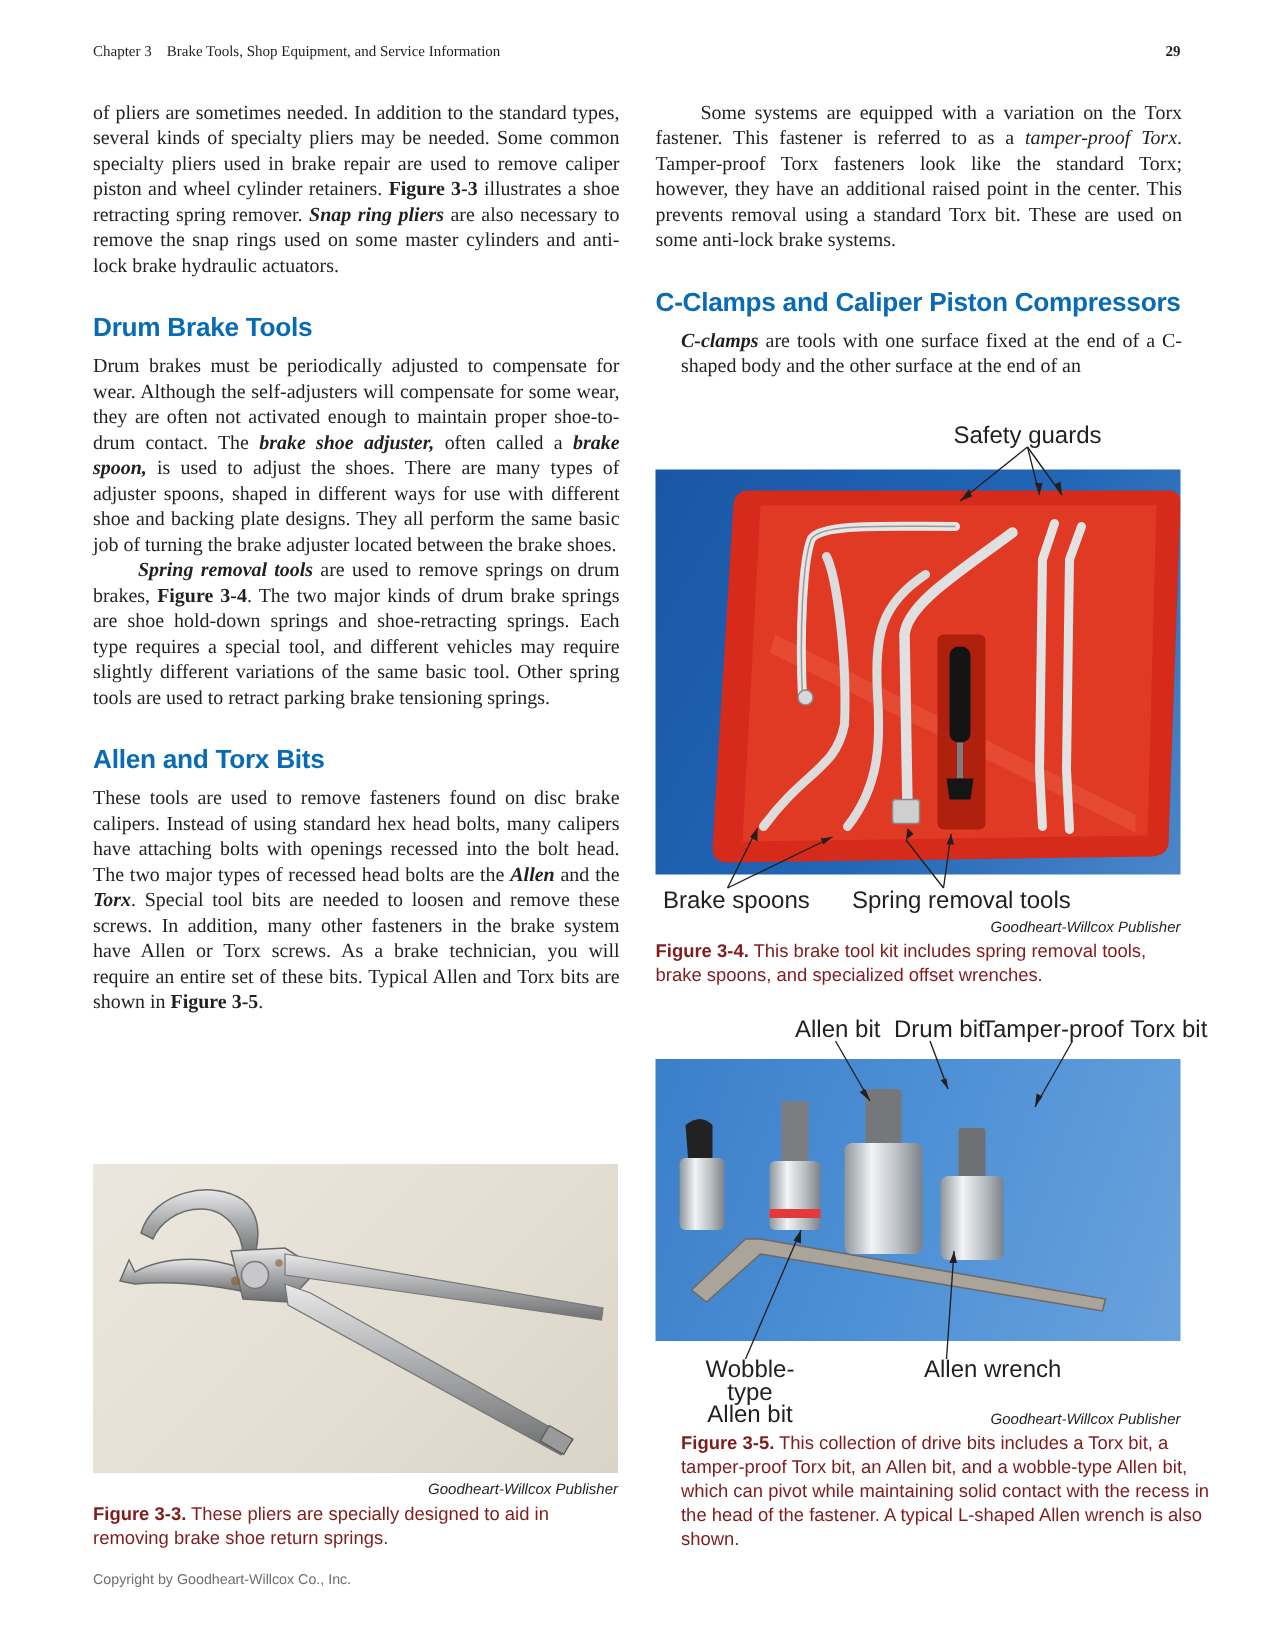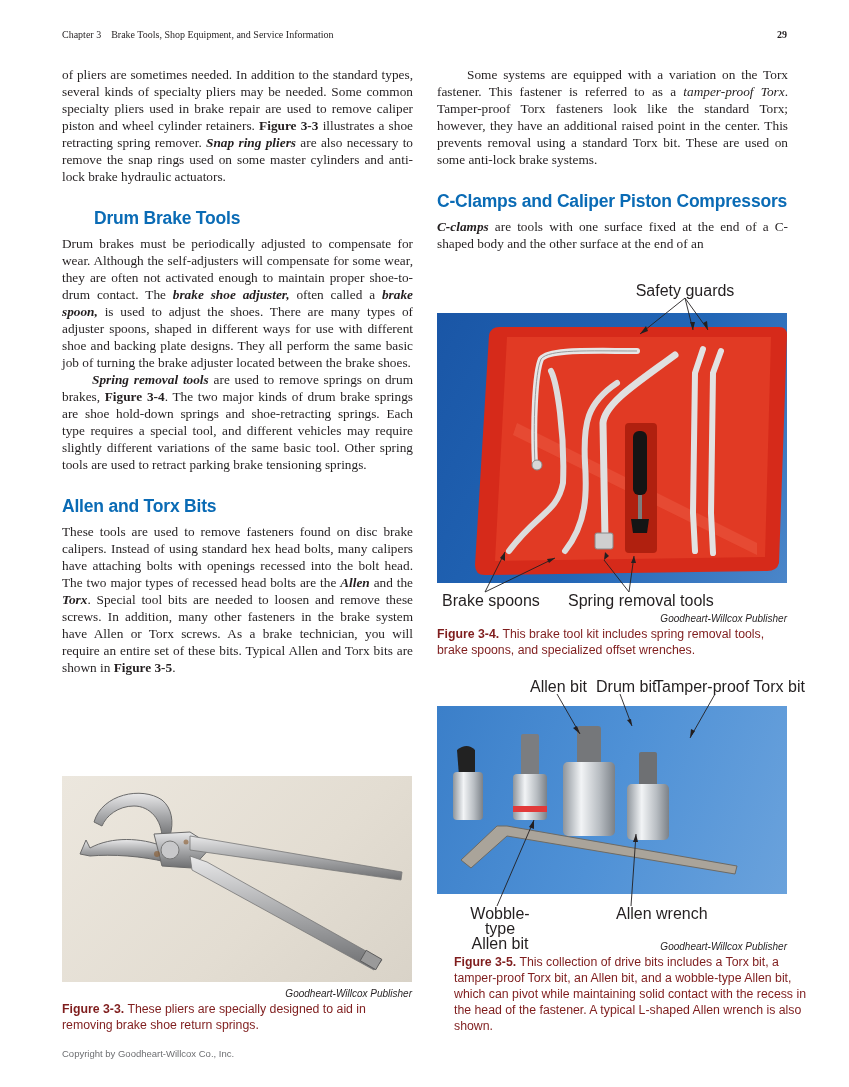--- a/index.html
+++ b/index.html
@@ -34,32 +34,32 @@
 <body>
 
 <div class="running-head">
   <span class="chapter"><span>Chapter 3</span>&nbsp;&nbsp;&nbsp;&nbsp;<span>Brake Tools, Shop Equipment, and Service Information</span></span>
   <span class="page-no">29</span>
 </div>
 
 <div class="col col-left">
   <p class="body"><span>of pliers are sometimes needed. In addition to the standard types, several kinds of specialty pliers may be needed. Some common specialty pliers used in brake repair are used to remove caliper piston and wheel cylinder retainers. </span><b>Figure 3-3</b><span> illustrates a shoe retracting spring remover. </span><span class="bi">Snap ring pliers</span><span> are also necessary to remove the snap rings used on some master cylinders and anti-lock brake hydraulic actuators.</span></p>
 
-  <h2 class="section" style="margin-top:22px;margin-left:32px;">Drum Brake Tools</h2>
+  <h2 class="section" style="margin-top:22px;">Drum Brake Tools</h2>
   <p class="body" style="margin-top:6px;"><span>Drum brakes must be periodically adjusted to compensate for wear. Although the self-adjusters will compensate for some wear, they are often not activated enough to maintain proper shoe-to-drum contact. The </span><span class="bi">brake shoe adjuster,</span><span> often called a </span><span class="bi">brake spoon,</span><span> is used to adjust the shoes. There are many types of adjuster spoons, shaped in different ways for use with different shoe and backing plate designs. They all perform the same basic job of turning the brake adjuster located between the brake shoes.</span></p>
   <p class="body indent"><span class="bi">Spring removal tools</span><span> are used to remove springs on drum brakes, </span><b>Figure 3-4</b><span>. The two major kinds of drum brake springs are shoe hold-down springs and shoe-retracting springs. Each type requires a special tool, and different vehicles may require slightly different variations of the same basic tool. Other spring tools are used to retract parking brake tensioning springs.</span></p>
 
   <h2 class="section" style="margin-top:22px;">Allen and Torx Bits</h2>
   <p class="body" style="margin-top:6px;"><span>These tools are used to remove fasteners found on disc brake calipers. Instead of using standard hex head bolts, many calipers have attaching bolts with openings recessed into the bolt head. The two major types of recessed head bolts are the </span><span class="bi">Allen</span><span> and the </span><span class="bi">Torx</span><span>. Special tool bits are needed to loosen and remove these screws. In addition, many other fasteners in the brake system have Allen or Torx screws. As a brake technician, you will require an entire set of these bits. Typical Allen and Torx bits are shown in </span><b>Figure 3-5</b><span>.</span></p>
 </div>
 
 <div class="col col-right">
   <p class="body indent"><span>Some systems are equipped with a variation on the Torx fastener. This fastener is referred to as a </span><i>tamper-proof Torx</i><span>. Tamper-proof Torx fasteners look like the standard Torx; however, they have an additional raised point in the center. This prevents removal using a standard Torx bit. These are used on some anti-lock brake systems.</span></p>
   <h2 class="section" style="margin-top:22px;">C-Clamps and Caliper Piston Compressors</h2>
-  <p class="body" style="margin-top:6px;"><span class="bi">C-clamps</span><span> are tools with one surface fixed at the end of a C-shaped body and the other surface at the end of an</span></p>
+  <p class="body" style="margin-top:6px;margin-left:17px;"><span class="bi">C-clamps</span><span> are tools with one surface fixed at the end of a C-shaped body and the other surface at the end of an</span></p>
 </div>
 
 <div class="figure-photo" style="left:62px; top:776px; width:350px; height:206px; background: linear-gradient(135deg,#ece7de 0%,#e3ddd2 60%,#d9d3c8 100%);">
   <svg width="350" height="206" viewBox="0 0 350 206">
     <defs>
       <linearGradient id="metal" x1="0" y1="0" x2="0" y2="1">
         <stop offset="0" stop-color="#e9e9ea"></stop>
         <stop offset="0.5" stop-color="#a8a9ab"></stop>
         <stop offset="1" stop-color="#6e6f71"></stop>
       </linearGradient>

